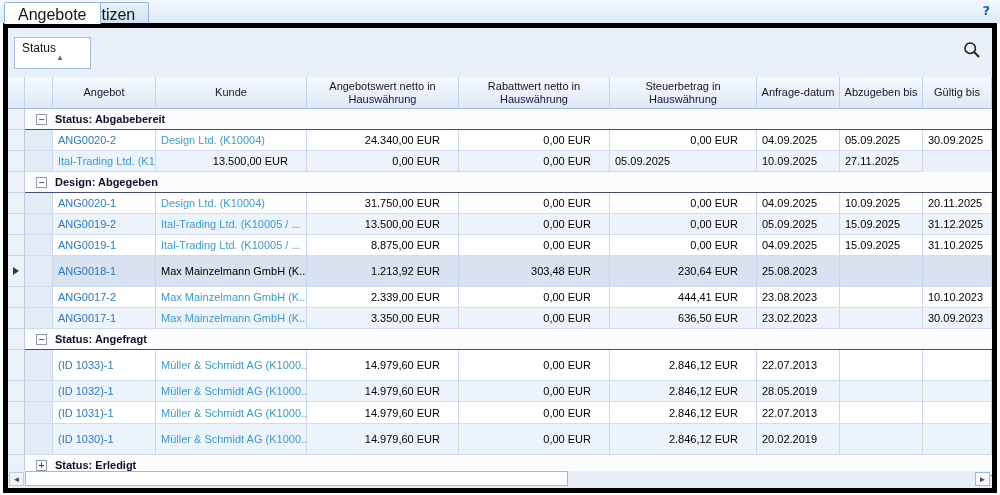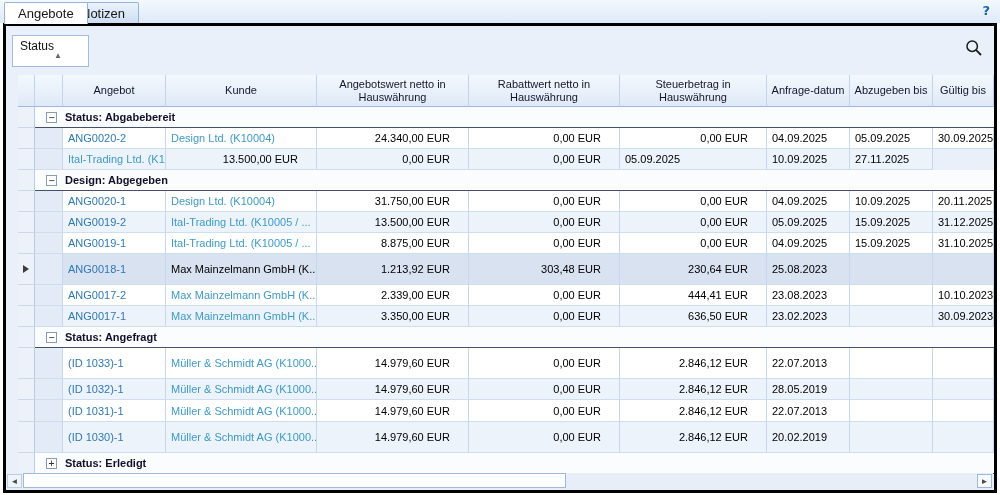--- a/index.html
+++ b/index.html
@@ -4,40 +4,40 @@
 <style>
   html,body{margin:0;padding:0;background:#fff;}
   .screen{position:relative;width:1000px;height:495px;background:#fff;
     font-family:"Liberation Sans",sans-serif;font-size:11px;color:#000;overflow:hidden;}
 
   
   .tabbar{position:absolute;top:0;left:0;right:0;height:23px;
     background:linear-gradient(#F3F8FD,#DEEAF8);}
   .tab{position:absolute;top:2px;box-sizing:border-box;height:21px;
     border:1px solid #96B4DA;border-bottom:none;border-radius:2px 2px 0 0;
-    padding:3px 13px 0;font-size:13px;color:#161616;}
+    padding:3px 13px 0;font-size:16px;color:#161616;}
   .tab.active{left:4px;background:#fff;height:22px;z-index:4;}
   .tab.inactive{left:67px;background:linear-gradient(#EAF2FB,#CEDFF3);}
   .help{position:absolute;right:10px;top:3px;color:#1464B8;font-weight:bold;
     font-size:13px;font-family:"DejaVu Sans",sans-serif;}
 
   
   .panel{position:absolute;top:23px;left:3px;right:3px;bottom:2px;
-    border:3px solid #000000;background:#E9F0FA;}
+    border:5px solid #000000;background:#E9F0FA;}
 
   
   .toolbar{position:relative;height:49px;}
   .group-btn{position:absolute;left:6px;top:9px;width:77px;height:32px;
     box-sizing:border-box;background:#fff;border:1px solid #A3BCDD;
     padding:3px 0 0 7px;font-size:12px;color:#111;}
   .group-btn .sort{position:absolute;left:41px;top:15px;font-size:8px;color:#5D6673;}
   .search{position:absolute;right:11px;top:13px;width:18px;height:18px;}
 
   
-  .grid{position:absolute;top:49px;left:12px;right:0;}
+  .grid{position:absolute;top:49px;left:0;right:0;}
   .row{display:grid;grid-template-columns:17px 28px 103px 151px 152px 151px 147px 83px 83px minmax(0,1fr);}
   .header-row{height:32px;}
   .hcell{box-sizing:border-box;overflow:hidden;display:flex;align-items:center;
     justify-content:center;text-align:center;line-height:13px;padding:1px 2px;
     color:#15152B;background:linear-gradient(#F3F8FD,#DFE9F7);
     border-right:1px solid #C2D3EA;border-bottom:1px solid #9DB9DF;}
 
   .cell{box-sizing:border-box;overflow:hidden;white-space:nowrap;display:flex;
     align-items:center;background:#fff;padding:0 5px;
     border-right:1px solid #C6D7EE;border-bottom:1px solid #CFDDF0;}

